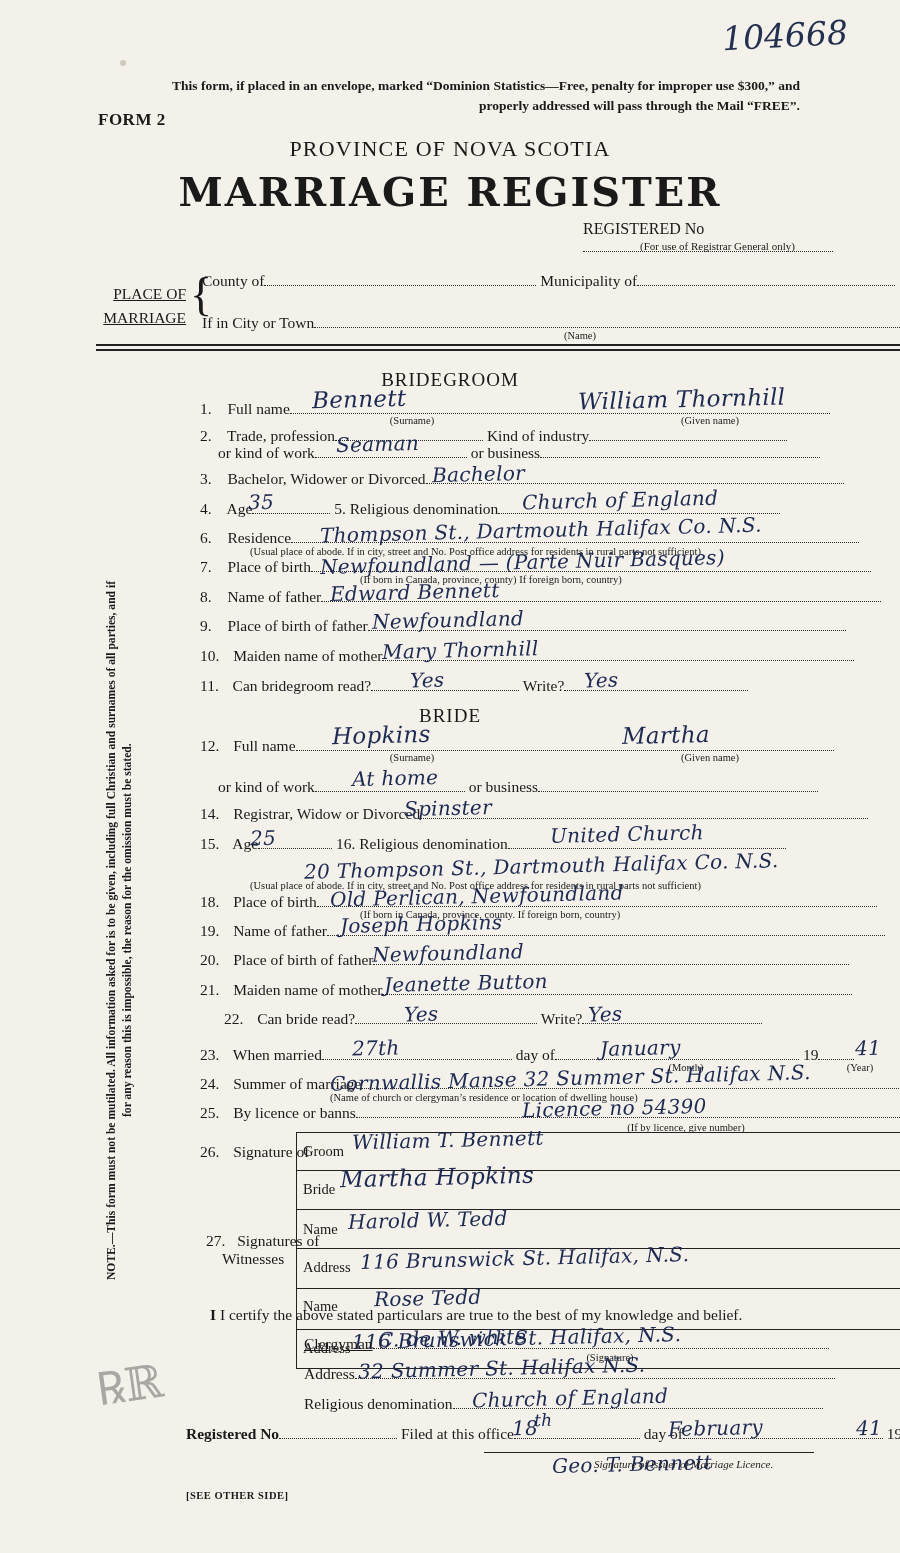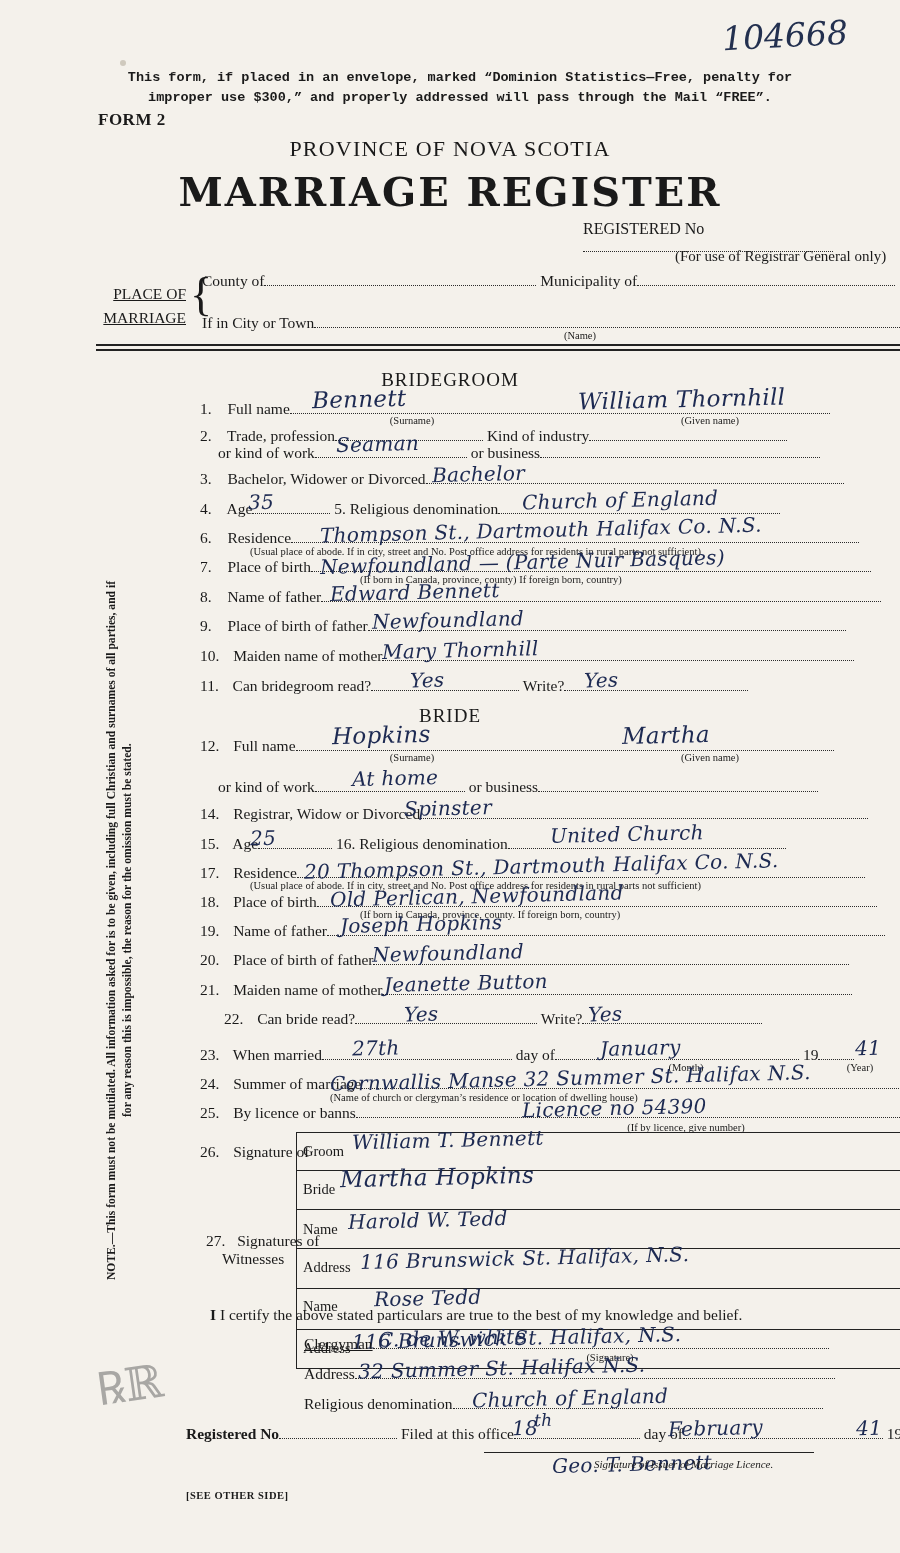--- a/index.html
+++ b/index.html
@@ -28,33 +28,33 @@
   .hw.lg{font-size:23px;}
 
   .archive-no{
     position:absolute;top:16px;left:722px;
     font-family:"DejaVu Serif", serif;
     font-style:italic;font-size:33px;color:#23304f;
     transform:rotate(-3deg);
   }
 
   .topnote{
-    position:absolute;left:120px;top:68px;width:680px;
-    text-align:center;font-size:13.5px;font-weight:bold;line-height:1.45;font-family:Liberation Mono, monospace;
+    position:absolute;left:120px;top:76px;width:680px;
+    text-align:right;font-size:13.5px;font-weight:bold;line-height:1.45;
   }
   .form2{position:absolute;left:98px;top:110px;font-size:17px;font-weight:bold;letter-spacing:.5px;}
   .province{position:absolute;left:0;top:136px;width:900px;text-align:center;font-size:22px;letter-spacing:1.2px;}
   .bigtitle{
     position:absolute;left:0;top:168px;width:900px;text-align:center;
     font-size:40px;font-weight:bold;letter-spacing:2px;
     font-family:"DejaVu Serif", serif;
   }
   .regno{position:absolute;left:583px;top:220px;font-size:16px;}
   .regno .dots{display:inline-block;}
-  .regnonote{position:absolute;left:640px;top:248px;font-size:15px;margin-left:35px;}
+  .regnonote{position:absolute;left:640px;top:240px;font-size:11px;}
 
   .placeof{position:absolute;left:100px;top:282px;font-size:15.5px;line-height:1.55;text-align:right;width:86px;text-decoration:underline;}
   .brace{position:absolute;left:190px;top:272px;font-size:46px;line-height:1;font-family:"Liberation Serif",serif;}
 
   .row{position:absolute;font-size:15.5px;white-space:nowrap;}
   .dots{
     display:inline-block;
     border-bottom:1px dotted #2b2b2b;
     vertical-align:baseline;
     height:13px;
@@ -243,25 +243,20 @@
 
   <div class="row" style="left:200px;top:835px;">
     <span>15.</span>
     <span style="display:inline-block;width:6px"></span>
     <span>Age</span><span class="dots" style="width:74px"></span>
     <span>16.  Religious denomination</span><span class="dots" style="width:278px"></span>
   </div>
   <div class="hw" style="left:250px;top:826px;">25</div>
   <div class="hw" style="left:550px;top:822px;">United Church</div>
 
-  <div class="row" style="left:200px;top:864px;">
-    <span>17.</span>
-    <span style="display:inline-block;width:6px"></span>
-    <span>Residence</span><span class="dots" style="width:568px"></span>
-  </div>
   <div class="hw" style="left:304px;top:854px;">20 Thompson St., Dartmouth  Halifax Co. N.S.</div>
   <div class="subc" style="left:250px;top:880px;width:560px;text-align:left;">(Usual place of abode.  If in city, street and No.  Post office address for residents in rural parts not sufficient)</div>
 
   <div class="row" style="left:200px;top:893px;">
     <span>18.</span>
     <span style="display:inline-block;width:6px"></span>
     <span>Place of birth</span><span class="dots" style="width:560px"></span>
   </div>
   <div class="hw" style="left:330px;top:884px;">Old Perlican, Newfoundland</div>
   <div class="subc" style="left:360px;top:909px;width:460px;text-align:left;">(If born in Canada, province, county.   If foreign born, country)</div>

